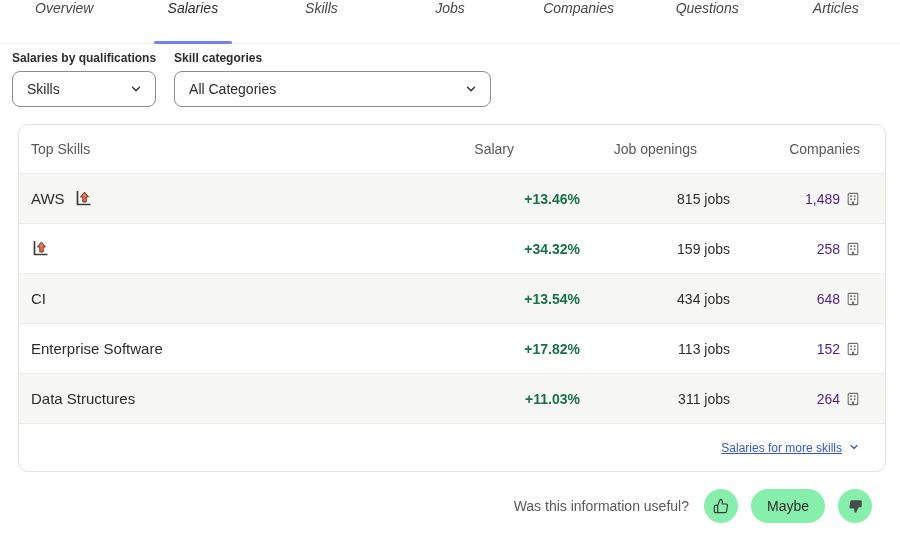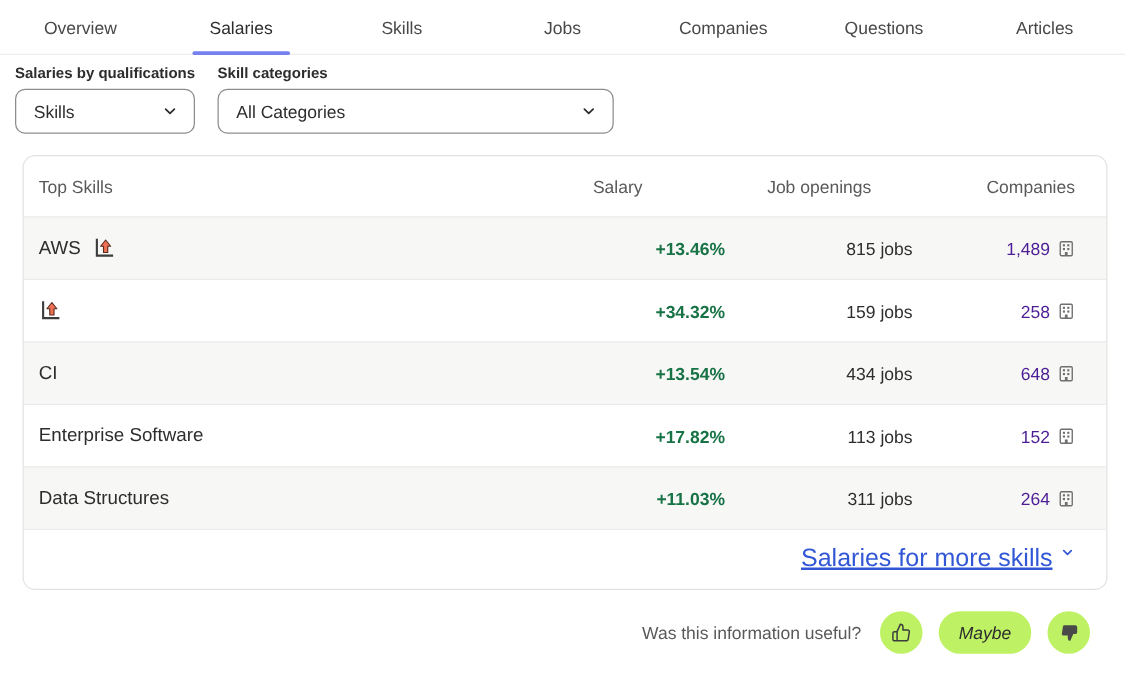--- a/index.html
+++ b/index.html
@@ -14,25 +14,26 @@
   
   .tabbar {
     display: flex;
     height: 44px;
     border-bottom: 1px solid #f0efed;
   }
   .tab {
     flex: 1;
     position: relative;
     display: flex;
-    align-items: center;
+    align-items: flex-start;
     justify-content: center;
     font-size: 14px;
     color: #484848;
     cursor: pointer;
+    font-style: italic;
   }
   .tab.active { color: #2d2d2d; }
   .tab .underline {
     display: none;
     position: absolute;
     bottom: -1px;
     left: 50%;
     transform: translateX(-50%);
     width: 78px;
     height: 3px;
@@ -119,43 +120,42 @@
     border-top: 1px solid #ececec;
     display: flex;
     align-items: center;
     justify-content: flex-end;
     padding-right: 25px;
   }
   .more-link {
     display: inline-flex;
     align-items: flex-start;
     gap: 6px;
-    font-size: 20px;
+    font-size: 12px;
     color: #3157d6;
     text-decoration: underline;
     cursor: pointer;
   }
 
   
   .feedback {
     display: flex;
     align-items: center;
     justify-content: flex-end;
     gap: 13px;
     margin: 17px 28px 0 0;
   }
   .feedback-q { font-size: 14px; color: #595959; margin-right: 2px; }
   .fb-btn {
     border: none;
-    background: #bef264;
+    background: #86efac;
     cursor: pointer;
     display: flex;
     align-items: center;
     justify-content: center;
-    font-style: italic;
   }
   .fb-circle { width: 34px; height: 34px; border-radius: 50%; }
   .fb-pill {
     height: 34px;
     padding: 0 16px;
     border-radius: 17px;
     font-size: 14px;
     font-family: "Liberation Sans", sans-serif;
     color: #2d2d2d;
   }

